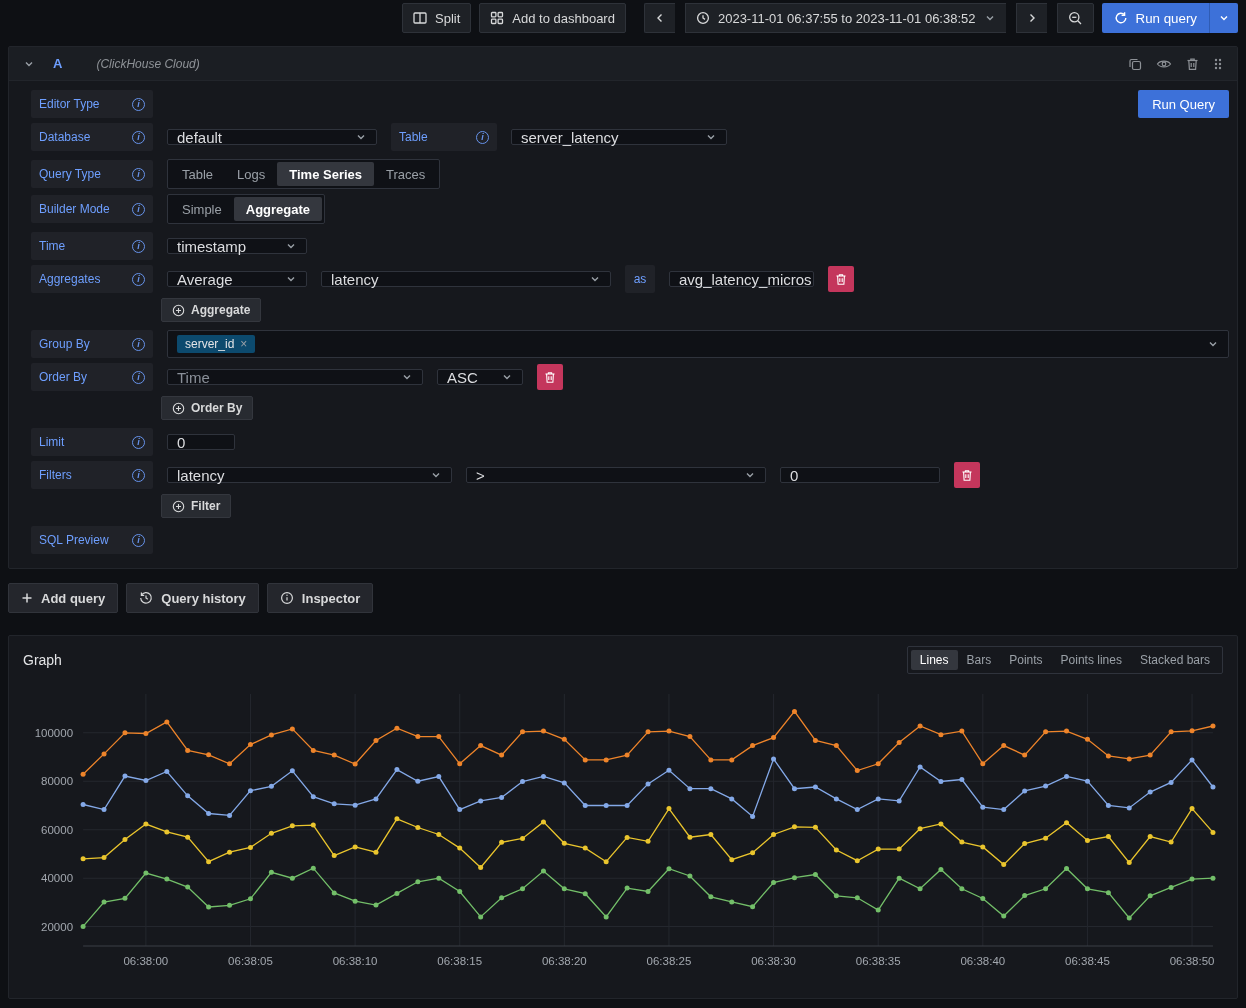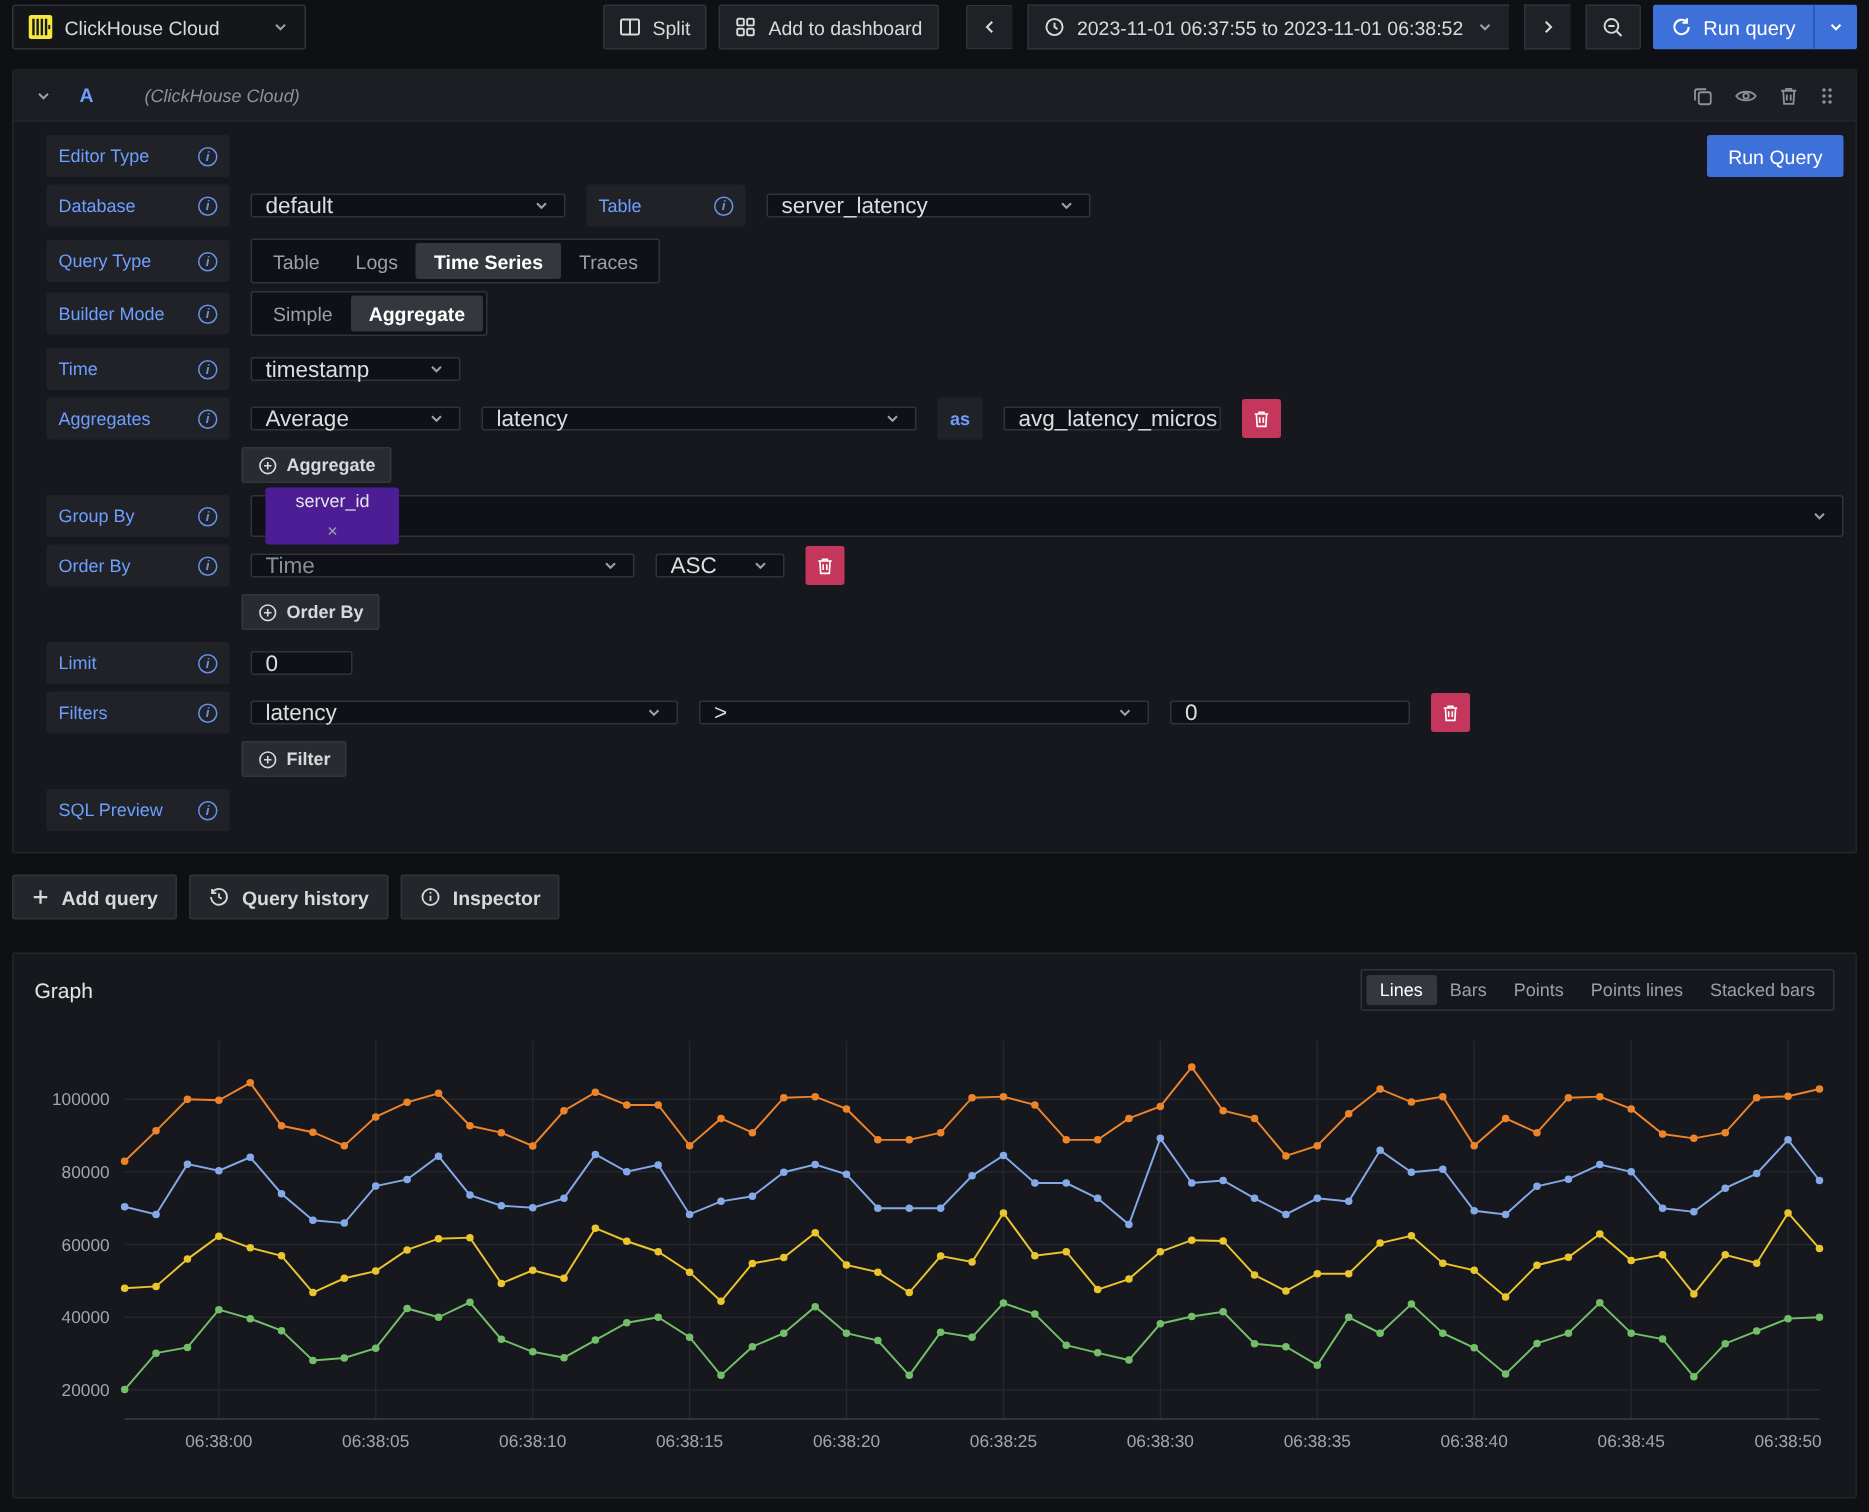--- a/index.html
+++ b/index.html
@@ -56,30 +56,30 @@
     padding:0 9px; color:#dcdde0; font-size:15px; cursor:pointer; }
   .inputbox { cursor:text; }
   .select .val { white-space:nowrap; overflow:hidden; }
   .muted { color:#8a9099; }
   .rgroup { display:flex; align-items:center; background:#0f1116; border:1px solid #2f333c;
     border-radius:2px; padding:2px; height:30px; }
   .ropt { border:none; background:transparent; color:#9aa0a7; font-size:13px; font-weight:500;
     padding:0 12px; height:24px; border-radius:2px; cursor:pointer; font-family:inherit; }
   .ropt.active { background:#34373e; color:#ffffff; font-weight:700; }
   .chip-as { display:flex; align-items:center; justify-content:center; width:30px; height:28px;
-    background:#202228; border-radius:2px; color:#6e9fff; font-size:12px; font-weight:700; }
+    background:#202228; border-radius:2px; color:#6e9fff; font-size:12px; font-weight:400; }
   .trash-btn { width:26px; height:26px; background:#c4365c; border:none; border-radius:2px;
     display:flex; align-items:center; justify-content:center; cursor:pointer; }
   .add-btn { display:flex; align-items:center; gap:6px; height:24px; padding:0 10px;
     background:#282b31; border:1px solid #34373e; border-radius:2px; color:#d8d9da;
     font-size:12px; font-weight:700; cursor:pointer; font-family:inherit; }
   .tagbox { flex:1; display:flex; align-items:center; gap:6px; height:28px;
     background:#0f1116; border:1px solid #2f333c; border-radius:2px; padding:0 9px; }
-  .tag { display:flex; align-items:center; gap:6px; background:#4c1d95; border-radius:2px;
-    padding:2px 20px; font-size:12px; color:#e3e4e6; cursor:pointer;flex-direction:column; }
+  .tag { display:flex; align-items:center; gap:6px; background:#0c4a6e; border-radius:2px;
+    padding:2px 8px; font-size:12px; color:#e3e4e6; cursor:pointer; }
   .tag .x { color:#9aa0a7; font-size:12px; }
   .tagbox .chev { margin-left:auto; }
   .sql-preview { flex:1; align-self:stretch; background:#0f1116; border:1px solid #2f333c;
     border-radius:2px; padding:8px 10px; font-family:"DejaVu Sans Mono","Liberation Mono",monospace;
     font-size:12px; line-height:1.65; color:#e3e4e6; word-break:break-all; }
   .sqlrow { align-items:flex-start; }
   .sqlrow .flabel { margin-top:0; }
   .run-query-btn { margin-left:auto; height:28px; padding:0 14px; background:#3d71d9; color:#fff;
     border:none; border-radius:2px; font-size:13px; font-weight:500; cursor:pointer; font-family:inherit; }
 
@@ -99,40 +99,20 @@
     border-radius:2px; cursor:pointer; font-family:inherit; white-space:nowrap; }
   .mode.active { background:#34373e; color:#fff; }
   .chart-wrap { padding:6px 10px 8px 10px; }
   #chart-svg { width:100%; height:292px; font-family:inherit; }
   .legend { display:flex; align-items:center; gap:18px; padding:6px 6px 8px 6px; }
 </style>
 </head>
 <body>
 
 <div class="topbar">
-  <div class="ds-picker">
-    <span class="icon ds-logo">
-      <svg width="16" height="16" viewBox="0 0 16 16">
-          <rect width="16" height="16" rx="2" fill="#f5e73f"></rect>
-          <g fill="#1a1b1e">
-            <rect x="2.5" y="2.5" width="1.6" height="11"></rect>
-            <rect x="5.3" y="2.5" width="1.6" height="11"></rect>
-            <rect x="8.1" y="2.5" width="1.6" height="11"></rect>
-            <rect x="10.9" y="2.5" width="1.6" height="11"></rect>
-            <rect x="13.2" y="6.6" width="1.3" height="2.8"></rect>
-          </g>
-        </svg>
-    </span>
-    <span class="name">ClickHouse Cloud</span>
-    <span class="icon">
-      <svg width="12" height="12" viewBox="0 0 12 12">
-          <path d="M3 4.5 L6 7.5 L9 4.5" stroke="#9aa0a7" stroke-width="1.4" fill="none"></path>
-        </svg>
-    </span>
-  </div>
   <div class="topbar-right">
     <button class="tbtn">
       <span class="icon">
         <svg width="14" height="14" viewBox="0 0 14 14">
             <rect x="1" y="2" width="12" height="10" rx="1" fill="none" stroke="#d8d9da" stroke-width="1.3"></rect>
             <line x1="7" y1="2" x2="7" y2="12" stroke="#d8d9da" stroke-width="1.3"></line>
           </svg>
       </span>
       <span>Split</span>
     </button>

